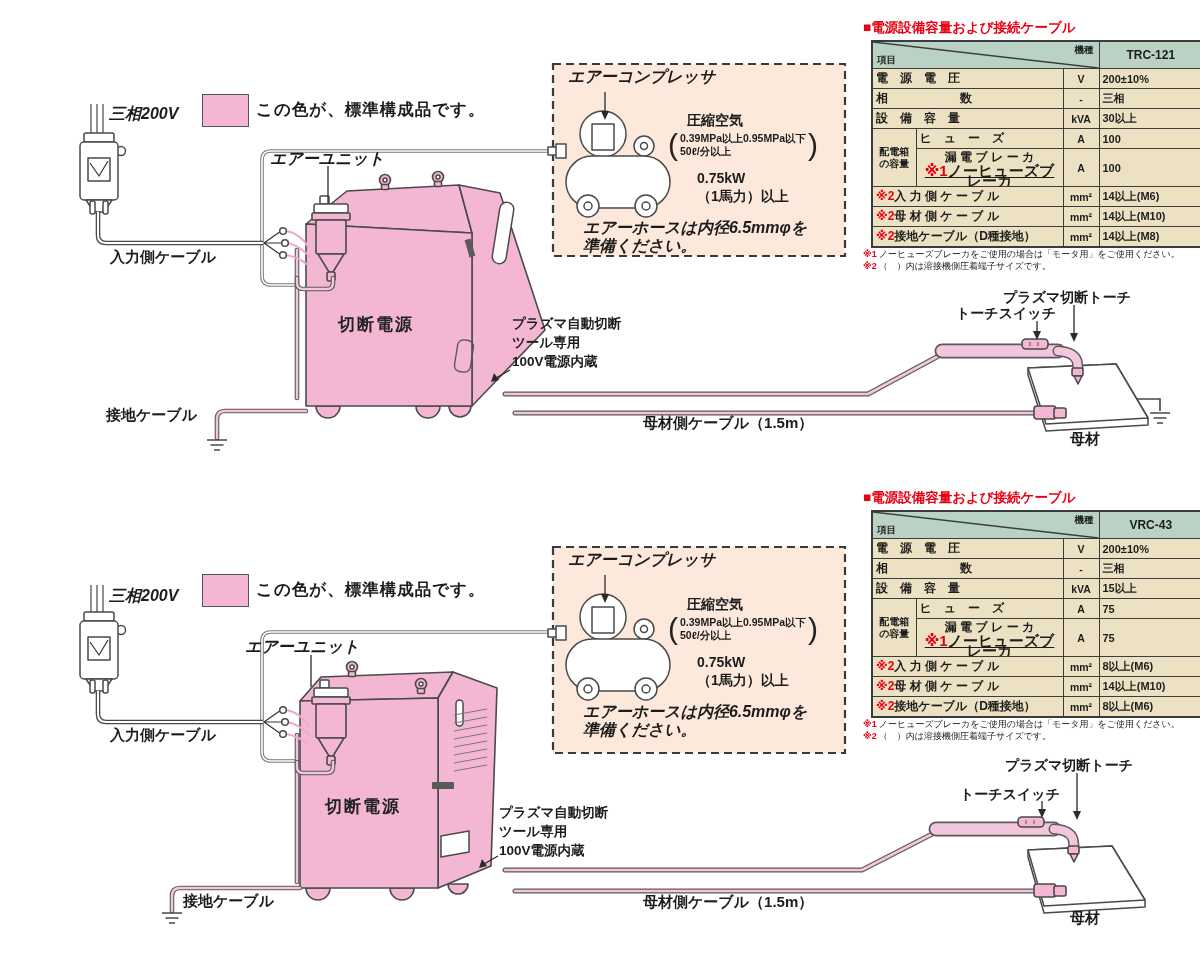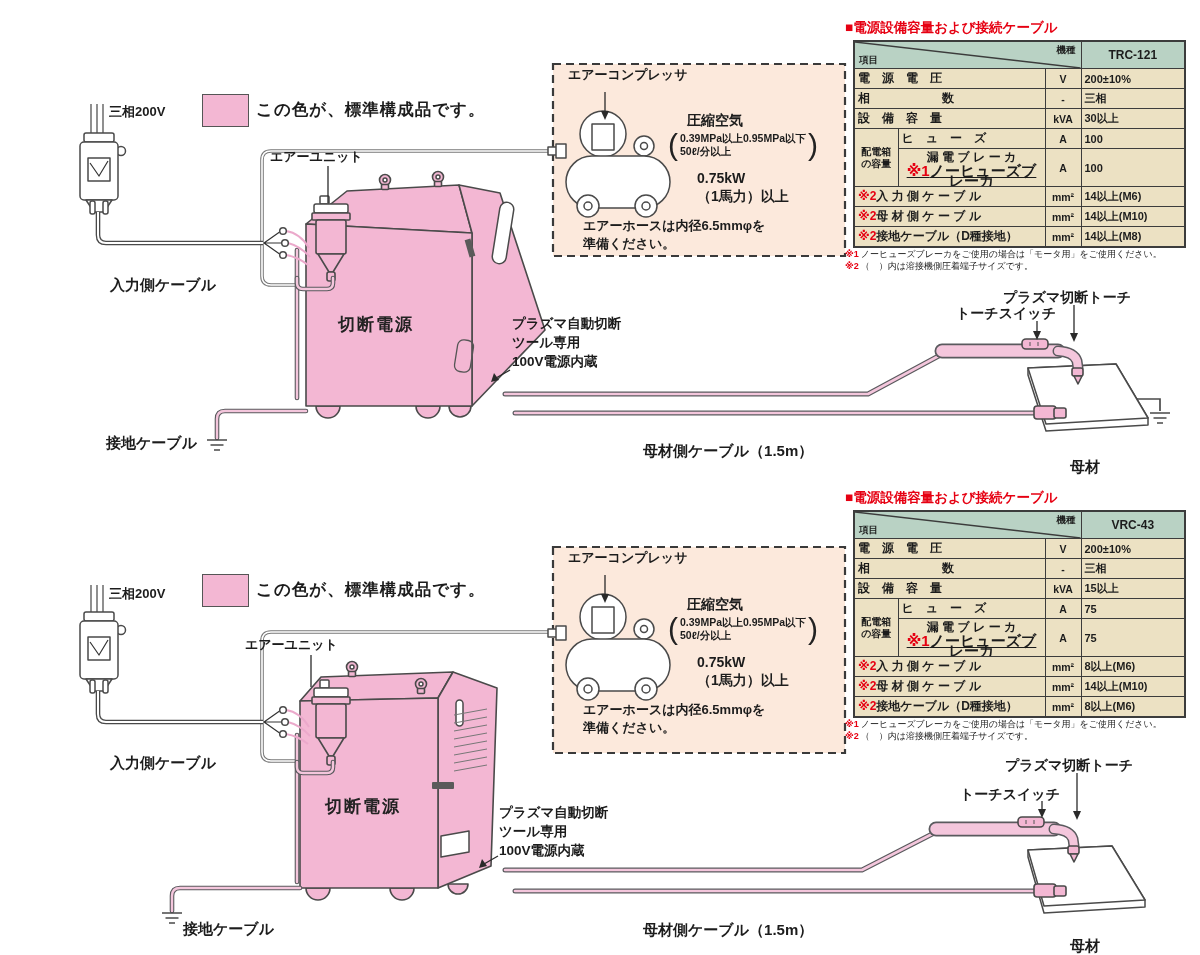--- a/index.html
+++ b/index.html
@@ -1,30 +1,30 @@
 <!DOCTYPE html>
 <html><head>
 <meta charset="utf-8">
 <style>
   html,body{margin:0;padding:0;background:#fff;}
   .page{position:relative;width:1200px;height:955px;background:#fff;overflow:hidden;
         font-family:"Liberation Sans","DejaVu Sans",sans-serif;color:#1c1c1c;}
   .art{position:absolute;left:0;top:0;}
   .lb{position:absolute;font-weight:700;color:#1c1c1c;white-space:nowrap;line-height:1.15;}
-  .s14{font-size:14px;} .s145{font-size:13px;} .s15{font-size:15px;margin-top:28px;} .s17{font-size:16.5px;letter-spacing:1px;}
+  .s14{font-size:14px;} .s145{font-size:16px;font-style:italic;} .s15{font-size:15px;} .s17{font-size:16.5px;letter-spacing:1px;}
   .sec-title{position:absolute;font-size:37px;font-weight:500;color:#161616;letter-spacing:1px;white-space:nowrap;}
   .swatch{position:absolute;width:45px;height:31px;background:#f3b7d3;border:1.5px solid #555;}
   .machine-label{position:absolute;font-size:17px;font-weight:700;letter-spacing:2px;color:#222;white-space:nowrap;}
   .note3{position:absolute;font-size:13.5px;font-weight:700;line-height:19px;white-space:nowrap;}
   
   .comp-paren{position:absolute;display:flex;align-items:center;white-space:nowrap;}
   .comp-paren .paren{font-size:30px;font-weight:400;color:#222;line-height:1;}
   .comp-lines{font-size:10.5px;font-weight:700;line-height:13px;margin:0 2px;}
   
-  .spec{position:absolute;width:336px;}
+  .spec{position:absolute;width:336px;padding-left:18px;}
   .spec-title{color:#e60012;font-size:13.5px;font-weight:700;line-height:16px;white-space:nowrap;}
   table.spec-table{border-collapse:collapse;margin:4px 0 0 8px;table-layout:fixed;width:331px;
         background:#ece1c3;border:2px solid #3c3c3c;}
   .spec-table td{border:1px solid #3c3c3c;font-weight:700;color:#1c1c1c;padding:0 3px;overflow:hidden;}
   .hrow td{background:#b9d2c4;height:26px;}
   .diag-cell{position:relative;padding:0;}
   .diag-cell svg{position:absolute;left:0;top:0;width:100%;height:100%;}
   .diag-item{position:absolute;left:4px;bottom:1px;font-size:9.5px;}
   .diag-model{position:absolute;right:5px;top:2px;font-size:9.5px;}
   .model-cell{text-align:center;font-size:12px;}

